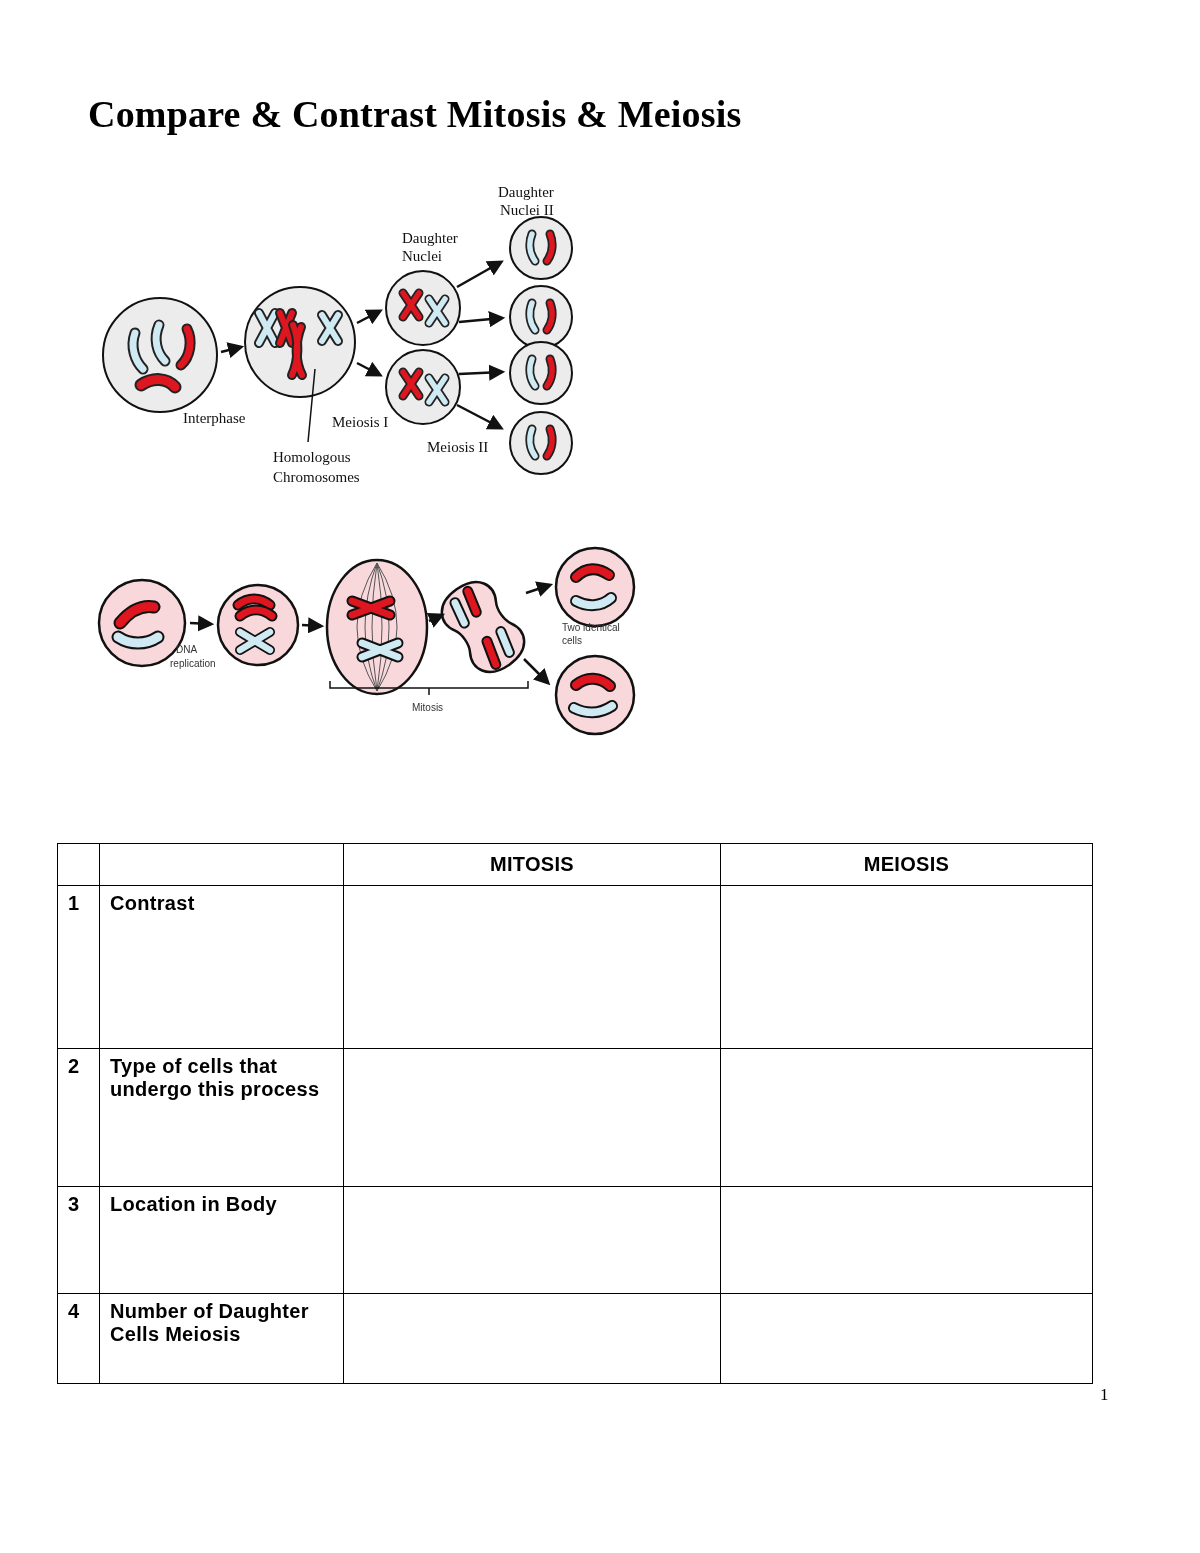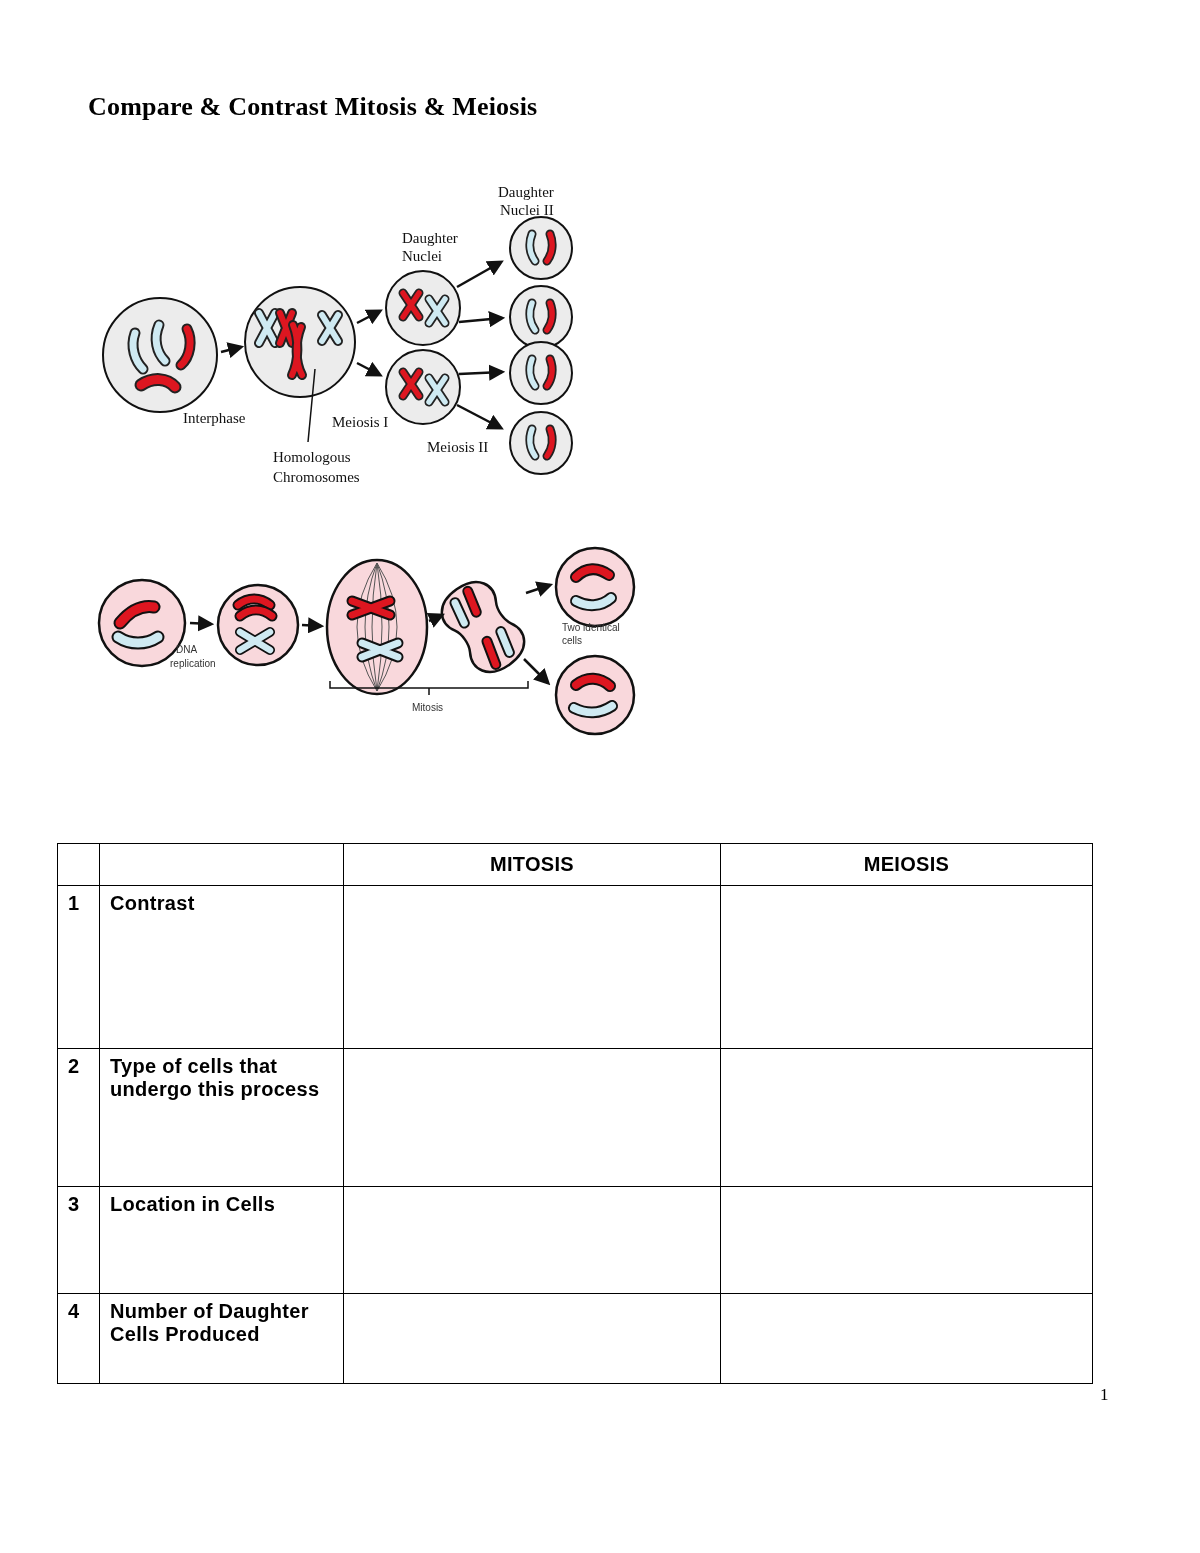--- a/index.html
+++ b/index.html
@@ -2,21 +2,21 @@
 <html><head>
 <meta charset="utf-8">
 <style>
   html,body{margin:0;padding:0;}
   body{
     width:1200px;height:1553px;position:relative;background:#ffffff;
     font-family:"Liberation Sans",sans-serif;color:#000;overflow:hidden;
   }
   .page-title{
     position:absolute;left:88px;top:92px;
-    font-family:"Liberation Serif",serif;font-weight:bold;font-size:26px;
+    font-family:"Liberation Serif",serif;font-weight:bold;font-size:38px;
     letter-spacing:0.2px;color:#000;
   }
   .diagram{position:absolute;}
   #meiosis-svg{left:95px;top:175px;}
   #mitosis-svg{left:90px;top:535px;}
   .dlabel{font-family:"Liberation Serif",serif;font-size:15px;fill:#111;}
   .tinylabel{font-family:"Liberation Sans",sans-serif;font-size:10px;fill:#333;}
   table.compare{
     position:absolute;left:57px;top:843px;
     border-collapse:collapse;table-layout:fixed;width:1035px;
@@ -276,26 +276,26 @@
     <td></td>
   </tr>
   <tr class="r2">
     <td class="numcell">2</td>
     <td>Type of cells that undergo this process</td>
     <td></td>
     <td></td>
   </tr>
   <tr class="r3">
     <td class="numcell">3</td>
-    <td>Location in Cells</td>
+    <td>Location in Body</td>
     <td></td>
     <td></td>
   </tr>
   <tr class="r4">
     <td class="numcell">4</td>
-    <td>Number of Daughter Cells Produced</td>
+    <td>Number of Daughter Cells Meiosis</td>
     <td></td>
     <td></td>
   </tr>
 </tbody>
   </table>
 
 <div class="page-number">1</div>
 
 </body></html>

